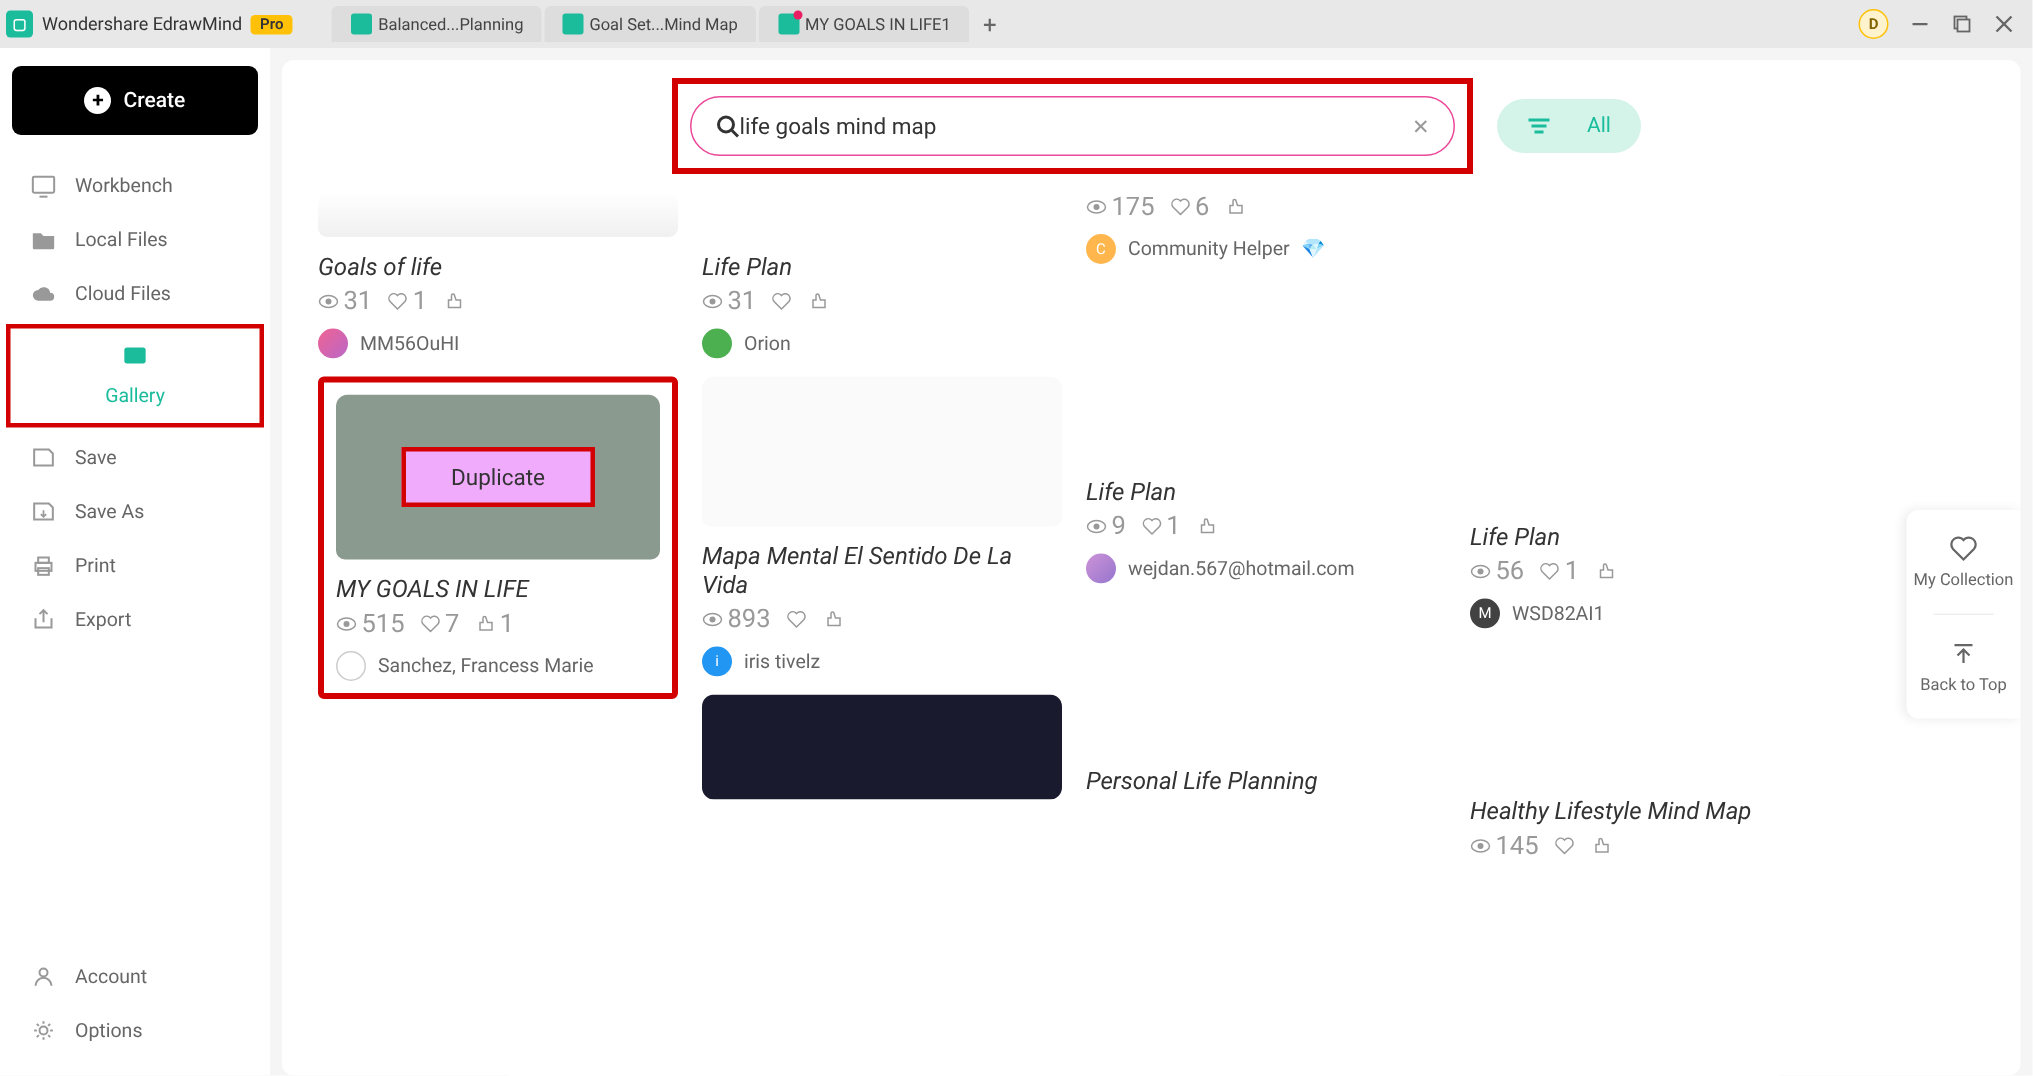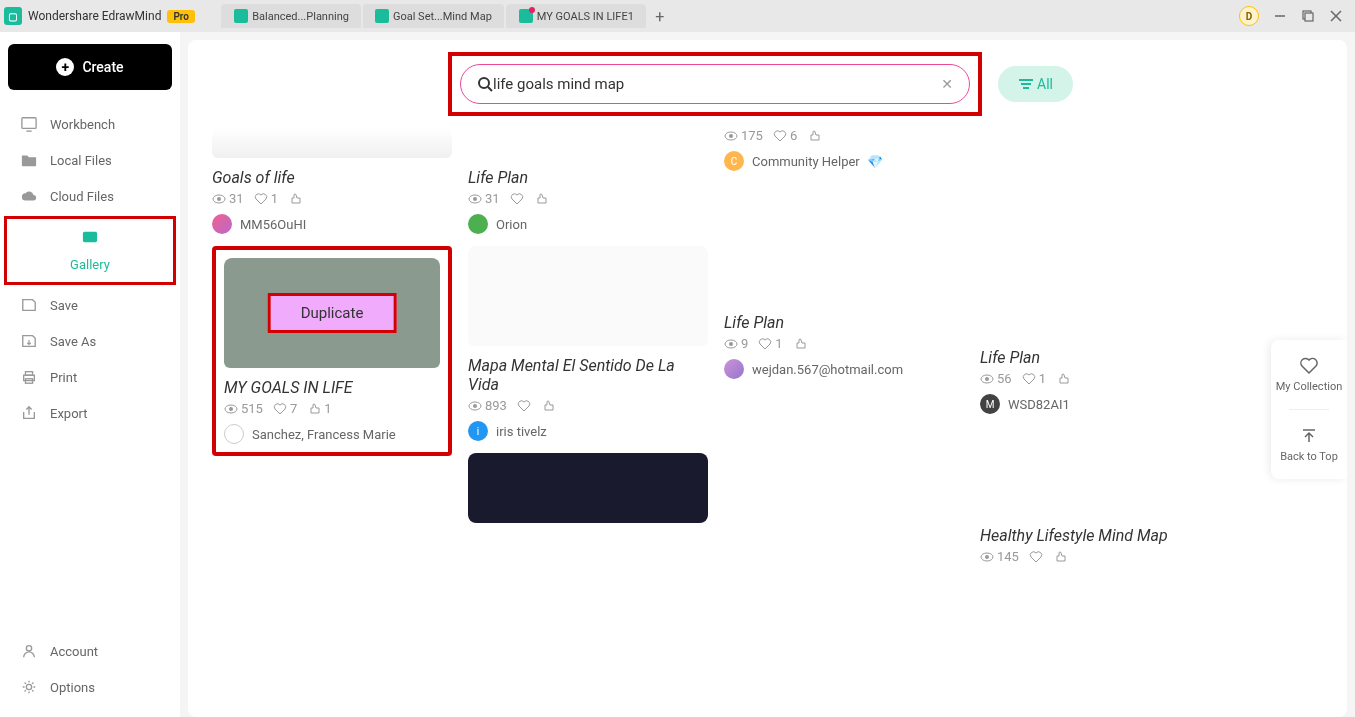--- a/index.html
+++ b/index.html
@@ -34,30 +34,30 @@
 .nav-highlight { border: 3px solid #d20000; margin: 2px -4px; }
 .sidebar-spacer { flex: 1; }
 
 
 .content { flex: 1; background: #fff; margin: 8px 8px 0 8px; border-radius: 8px; padding: 0; overflow: hidden; position: relative; }
 .search-bar-area { padding: 12px 0 12px 260px; display: flex; align-items: center; gap: 16px; }
 .search-highlight { border: 4px solid #d20000; padding: 8px; display: inline-block; }
 .search-box { width: 510px; border: 1px solid #ec4899; border-radius: 24px; padding: 10px 16px; display: flex; align-items: center; background: #fff; }
 .search-box input { border: none; outline: none; flex: 1; font-size: 15px; color: #333; }
 .search-clear { color: #999; cursor: pointer; font-size: 14px; }
-.filter-all { background: #d4f4ea; border-radius: 20px; padding: 10px 20px; display: flex; align-items: center; gap: 3px; color: #1abc9c; font-size: 14px; cursor: pointer; }
+.filter-all { background: #d4f4ea; border-radius: 20px; padding: 10px 20px; display: flex; align-items: center; gap: 24px; color: #1abc9c; font-size: 14px; cursor: pointer; }
 
 
 .gallery { padding: 0 24px; display: flex; gap: 16px; position: relative; height: 540px; }
 .col { width: 240px; display: flex; flex-direction: column; gap: 12px; }
 
 .card { background: #fff; border-radius: 8px; overflow: hidden; }
 .card-thumb { width: 100%; background: #f0f0f0; border-radius: 6px; position: relative; }
 .card-title { font-size: 16px; color: #333; margin: 10px 0 4px; font-style: italic; }
-.card-stats { display: flex; align-items: center; gap: 10px; color: #999; font-size: 13px; margin-bottom: 8px; }
+.card-stats { display: flex; align-items: center; gap: 10px; color: #999; font-size: 17px; margin-bottom: 8px; }
 .card-stats .stat { display: flex; align-items: center; gap: 3px; }
 .card-author { display: flex; align-items: center; gap: 8px; color: #666; font-size: 13px; }
 .avatar { width: 20px; height: 20px; border-radius: 50%; background: #ddd; display: flex; align-items: center; justify-content: center; font-size: 10px; color: #fff; }
 .avatar.green { background: #4caf50; }
 .avatar.blue { background: #2196f3; }
 .avatar.pink { background: linear-gradient(135deg, #f06292, #ba68c8); }
 .avatar.purple { background: linear-gradient(135deg, #ce93d8, #9575cd); }
 .avatar.dark { background: #424242; }
 .avatar.orange { background: #ffb74d; }
 
@@ -421,20 +421,24 @@
             <svg width="14" height="14" viewBox="0 0 14 14">
                 <path d="M4 6h2V3a1 1 0 012 0l1 3h3v5H4V6z" fill="none" stroke="currentColor"></path>
               </svg>
           </div>
           <div class="card-author">
             <div class="avatar purple"></div>
             <span>wejdan.567@hotmail.com</span>
           </div>
         </div>
 
+        <div class="card">
+          <div class="card-thumb thumb-personal"></div>
+          <div class="card-title">Personal Life Planning</div>
+        </div>
       </div>
 
       <div class="col">
         <div class="card" style="margin-top:40px">
           <div class="card-thumb thumb-lifeplan3"></div>
           <div class="card-title">Life Plan</div>
           <div class="card-stats">
             <span class="stat">
                 <svg width="14" height="14" viewBox="0 0 14 14">
                   <ellipse cx="7" cy="7" rx="6" ry="4" fill="none" stroke="currentColor"></ellipse>

